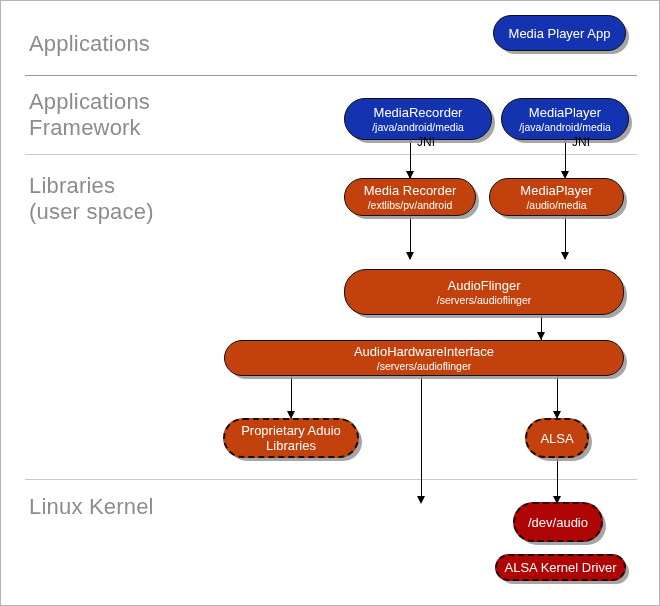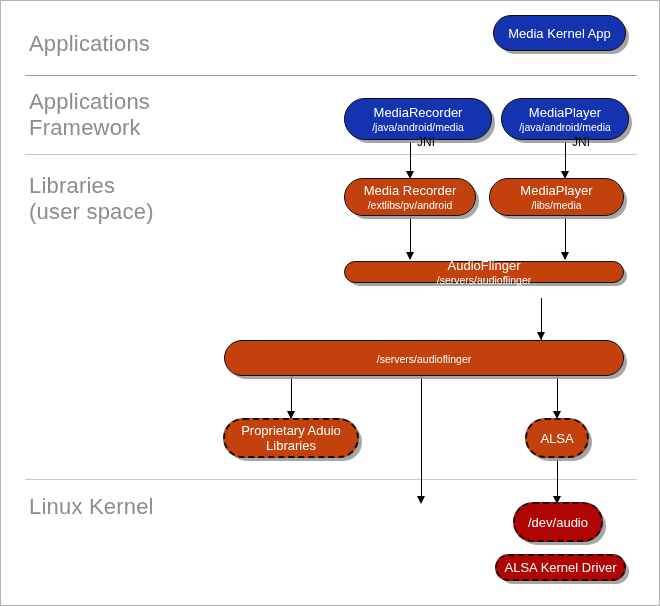--- a/index.html
+++ b/index.html
@@ -129,49 +129,50 @@
   <div class="arrowhead" style="left:415.5px; top:495px;"></div>
 
   <div class="vline" style="left:556px; top:375px; height:42px;"></div>
   <div class="arrowhead" style="left:551.5px; top:410px;"></div>
 
   <div class="vline" style="left:556px; top:457px; height:44px;"></div>
   <div class="arrowhead" style="left:551.5px; top:495px;"></div>
 
 
   <div class="node blue" style="left:492px; top:14px; width:133px; height:36px;">
-    <span class="title">Media Kernel App</span>
+    <span class="title">Media Player App</span>
   </div>
 
   <div class="node blue" style="left:343px; top:97px; width:148px; height:42px;">
     <span class="title">MediaRecorder</span>
     <span class="sub">/java/android/media</span>
   </div>
 
   <div class="node blue" style="left:500px; top:97px; width:128px; height:42px;">
     <span class="title">MediaPlayer</span>
     <span class="sub">/java/android/media</span>
   </div>
 
   <div class="node green" style="left:343px; top:177px; width:132px; height:38px;">
     <span class="title">Media Recorder</span>
     <span class="sub">/extlibs/pv/android</span>
   </div>
 
   <div class="node green" style="left:488px; top:177px; width:135px; height:38px;">
     <span class="title">MediaPlayer</span>
-    <span class="sub">/libs/media</span>
+    <span class="sub">/audio/media</span>
   </div>
 
-  <div class="node green" style="left:343px; top:260px; width:280px; height:22px;">
+  <div class="node green" style="left:343px; top:268px; width:280px; height:46px;">
     <span class="title">AudioFlinger</span>
     <span class="sub">/servers/audioflinger</span>
   </div>
 
   <div class="node green" style="left:223px; top:339px; width:400px; height:36px;">
+    <span class="title">AudioHardwareInterface</span>
     <span class="sub">/servers/audioflinger</span>
   </div>
 
   <div class="node green dashed" style="left:222px; top:417px; width:136px; height:40px;">
     <span class="title">Proprietary Aduio
 Libraries</span>
   </div>
 
   <div class="node green dashed" style="left:524px; top:417px; width:64px; height:40px;">
     <span class="title">ALSA</span>

